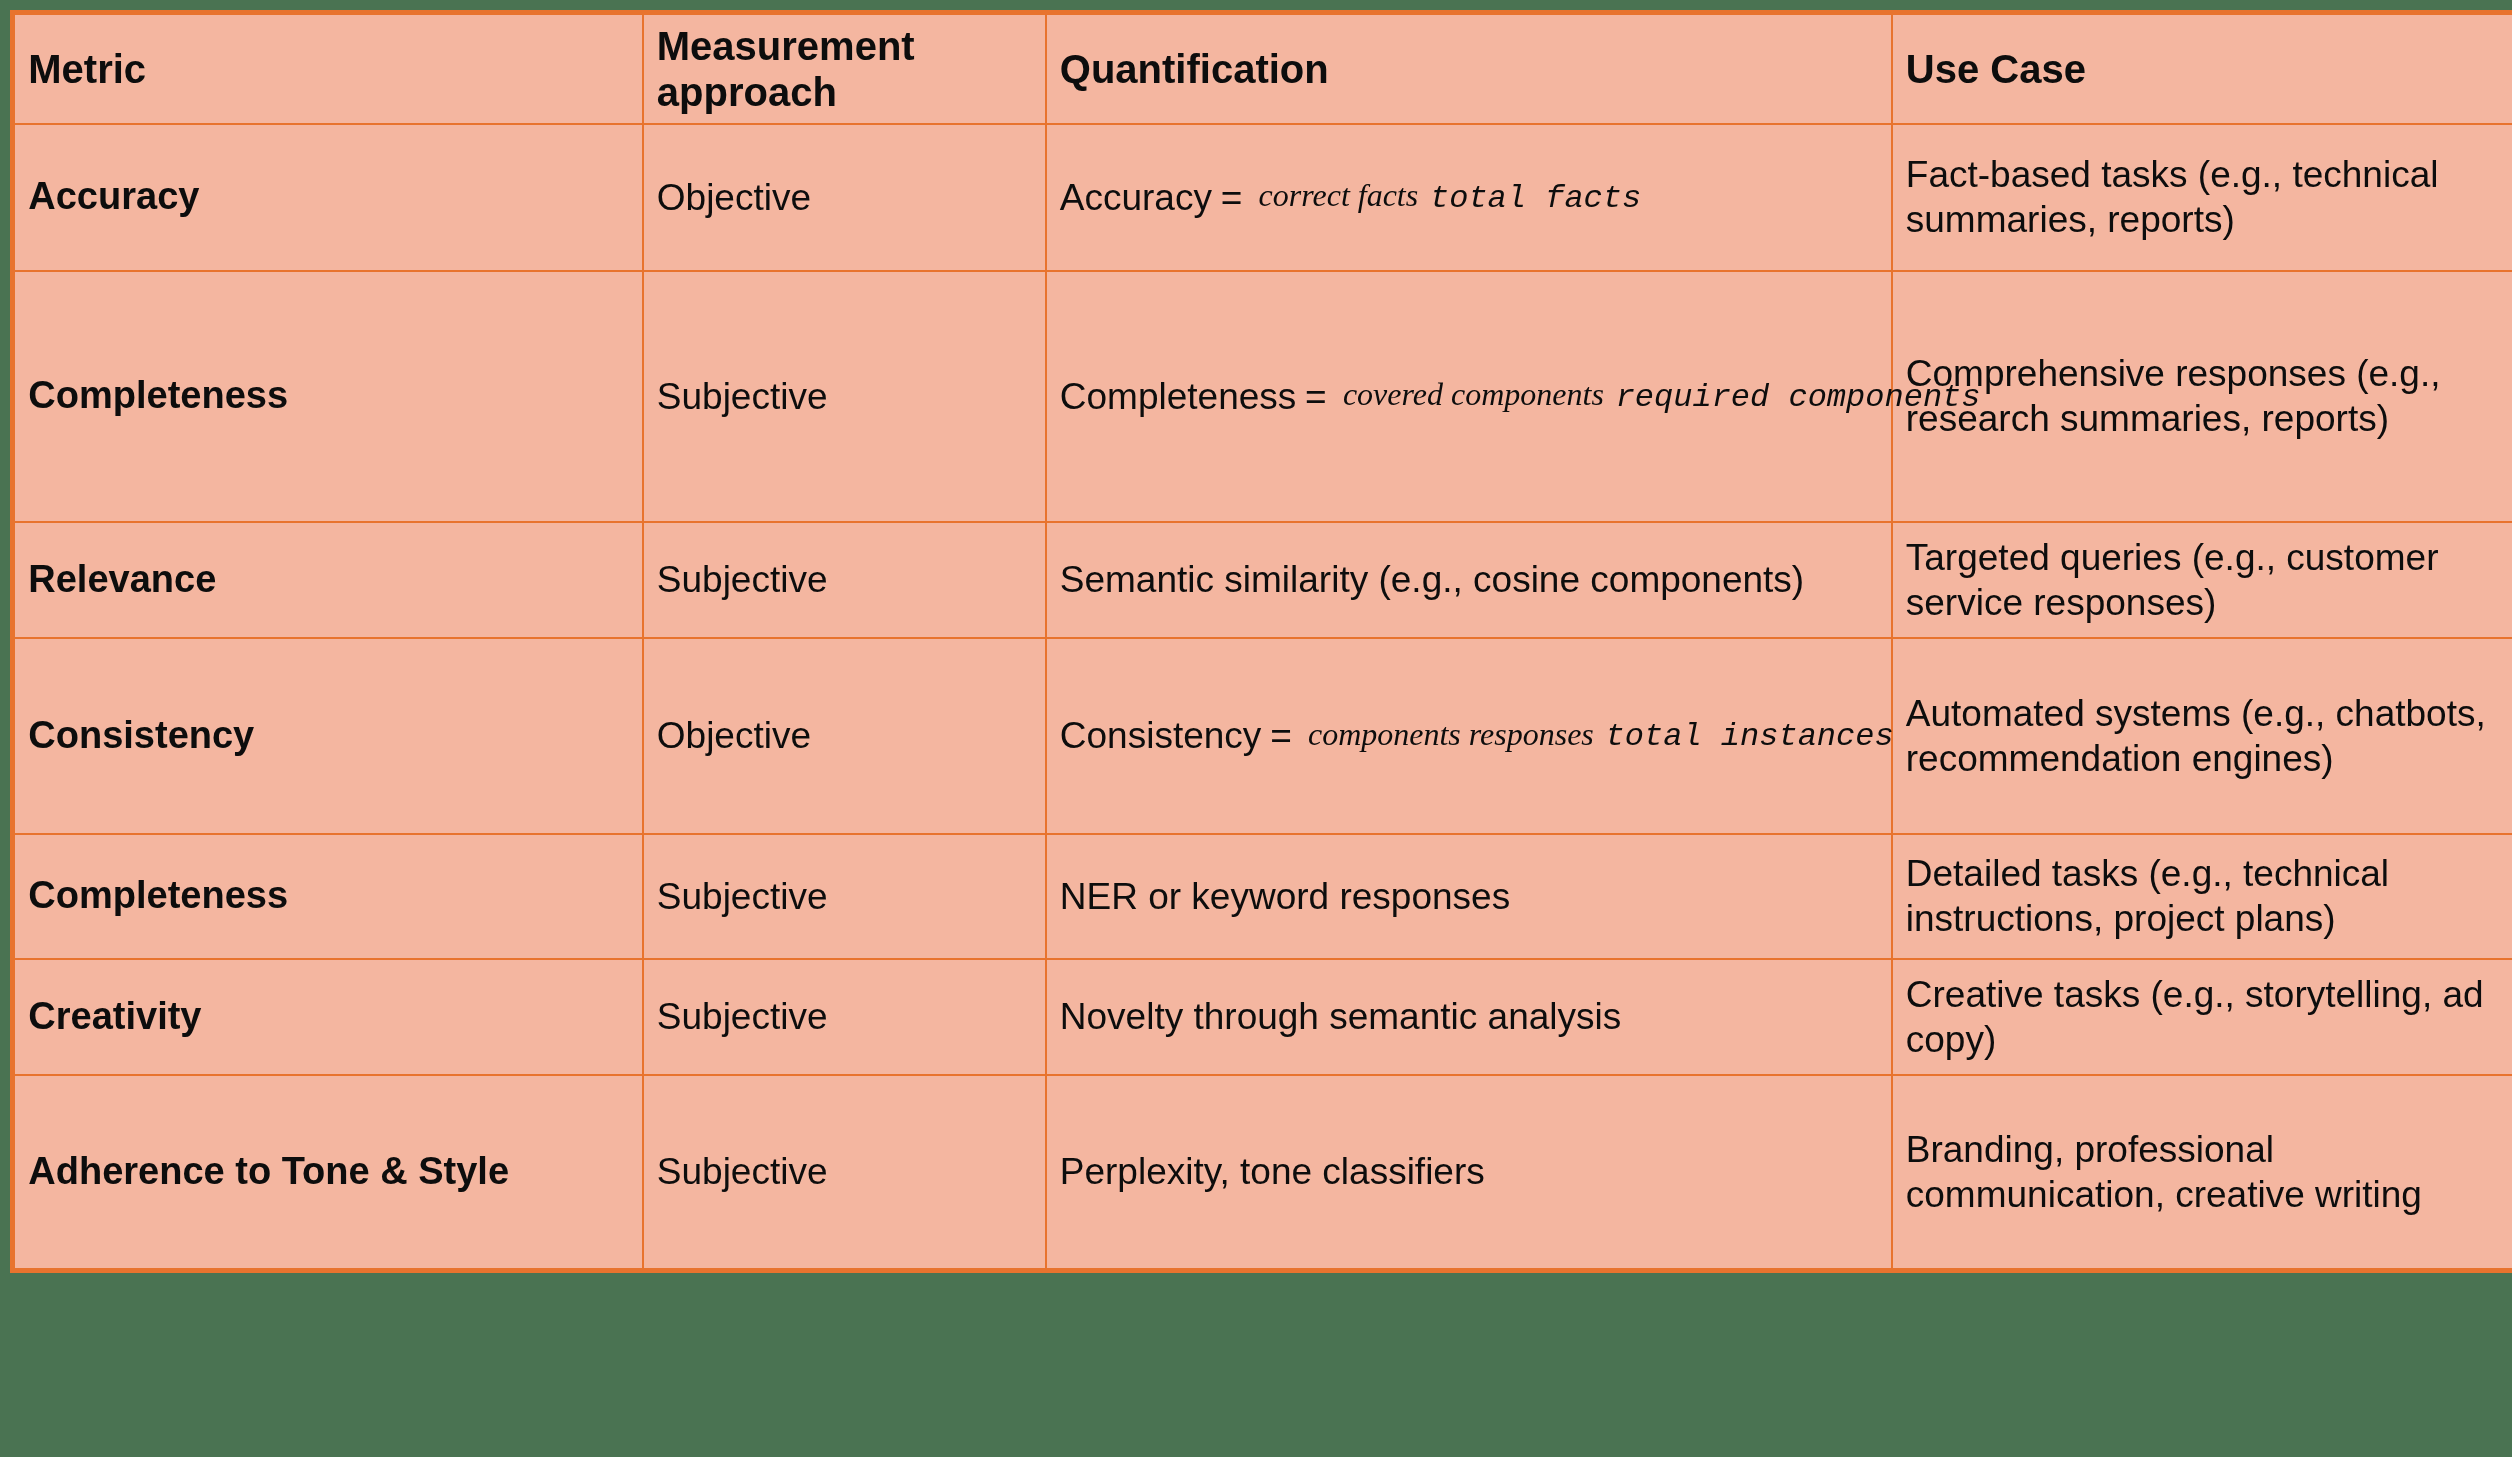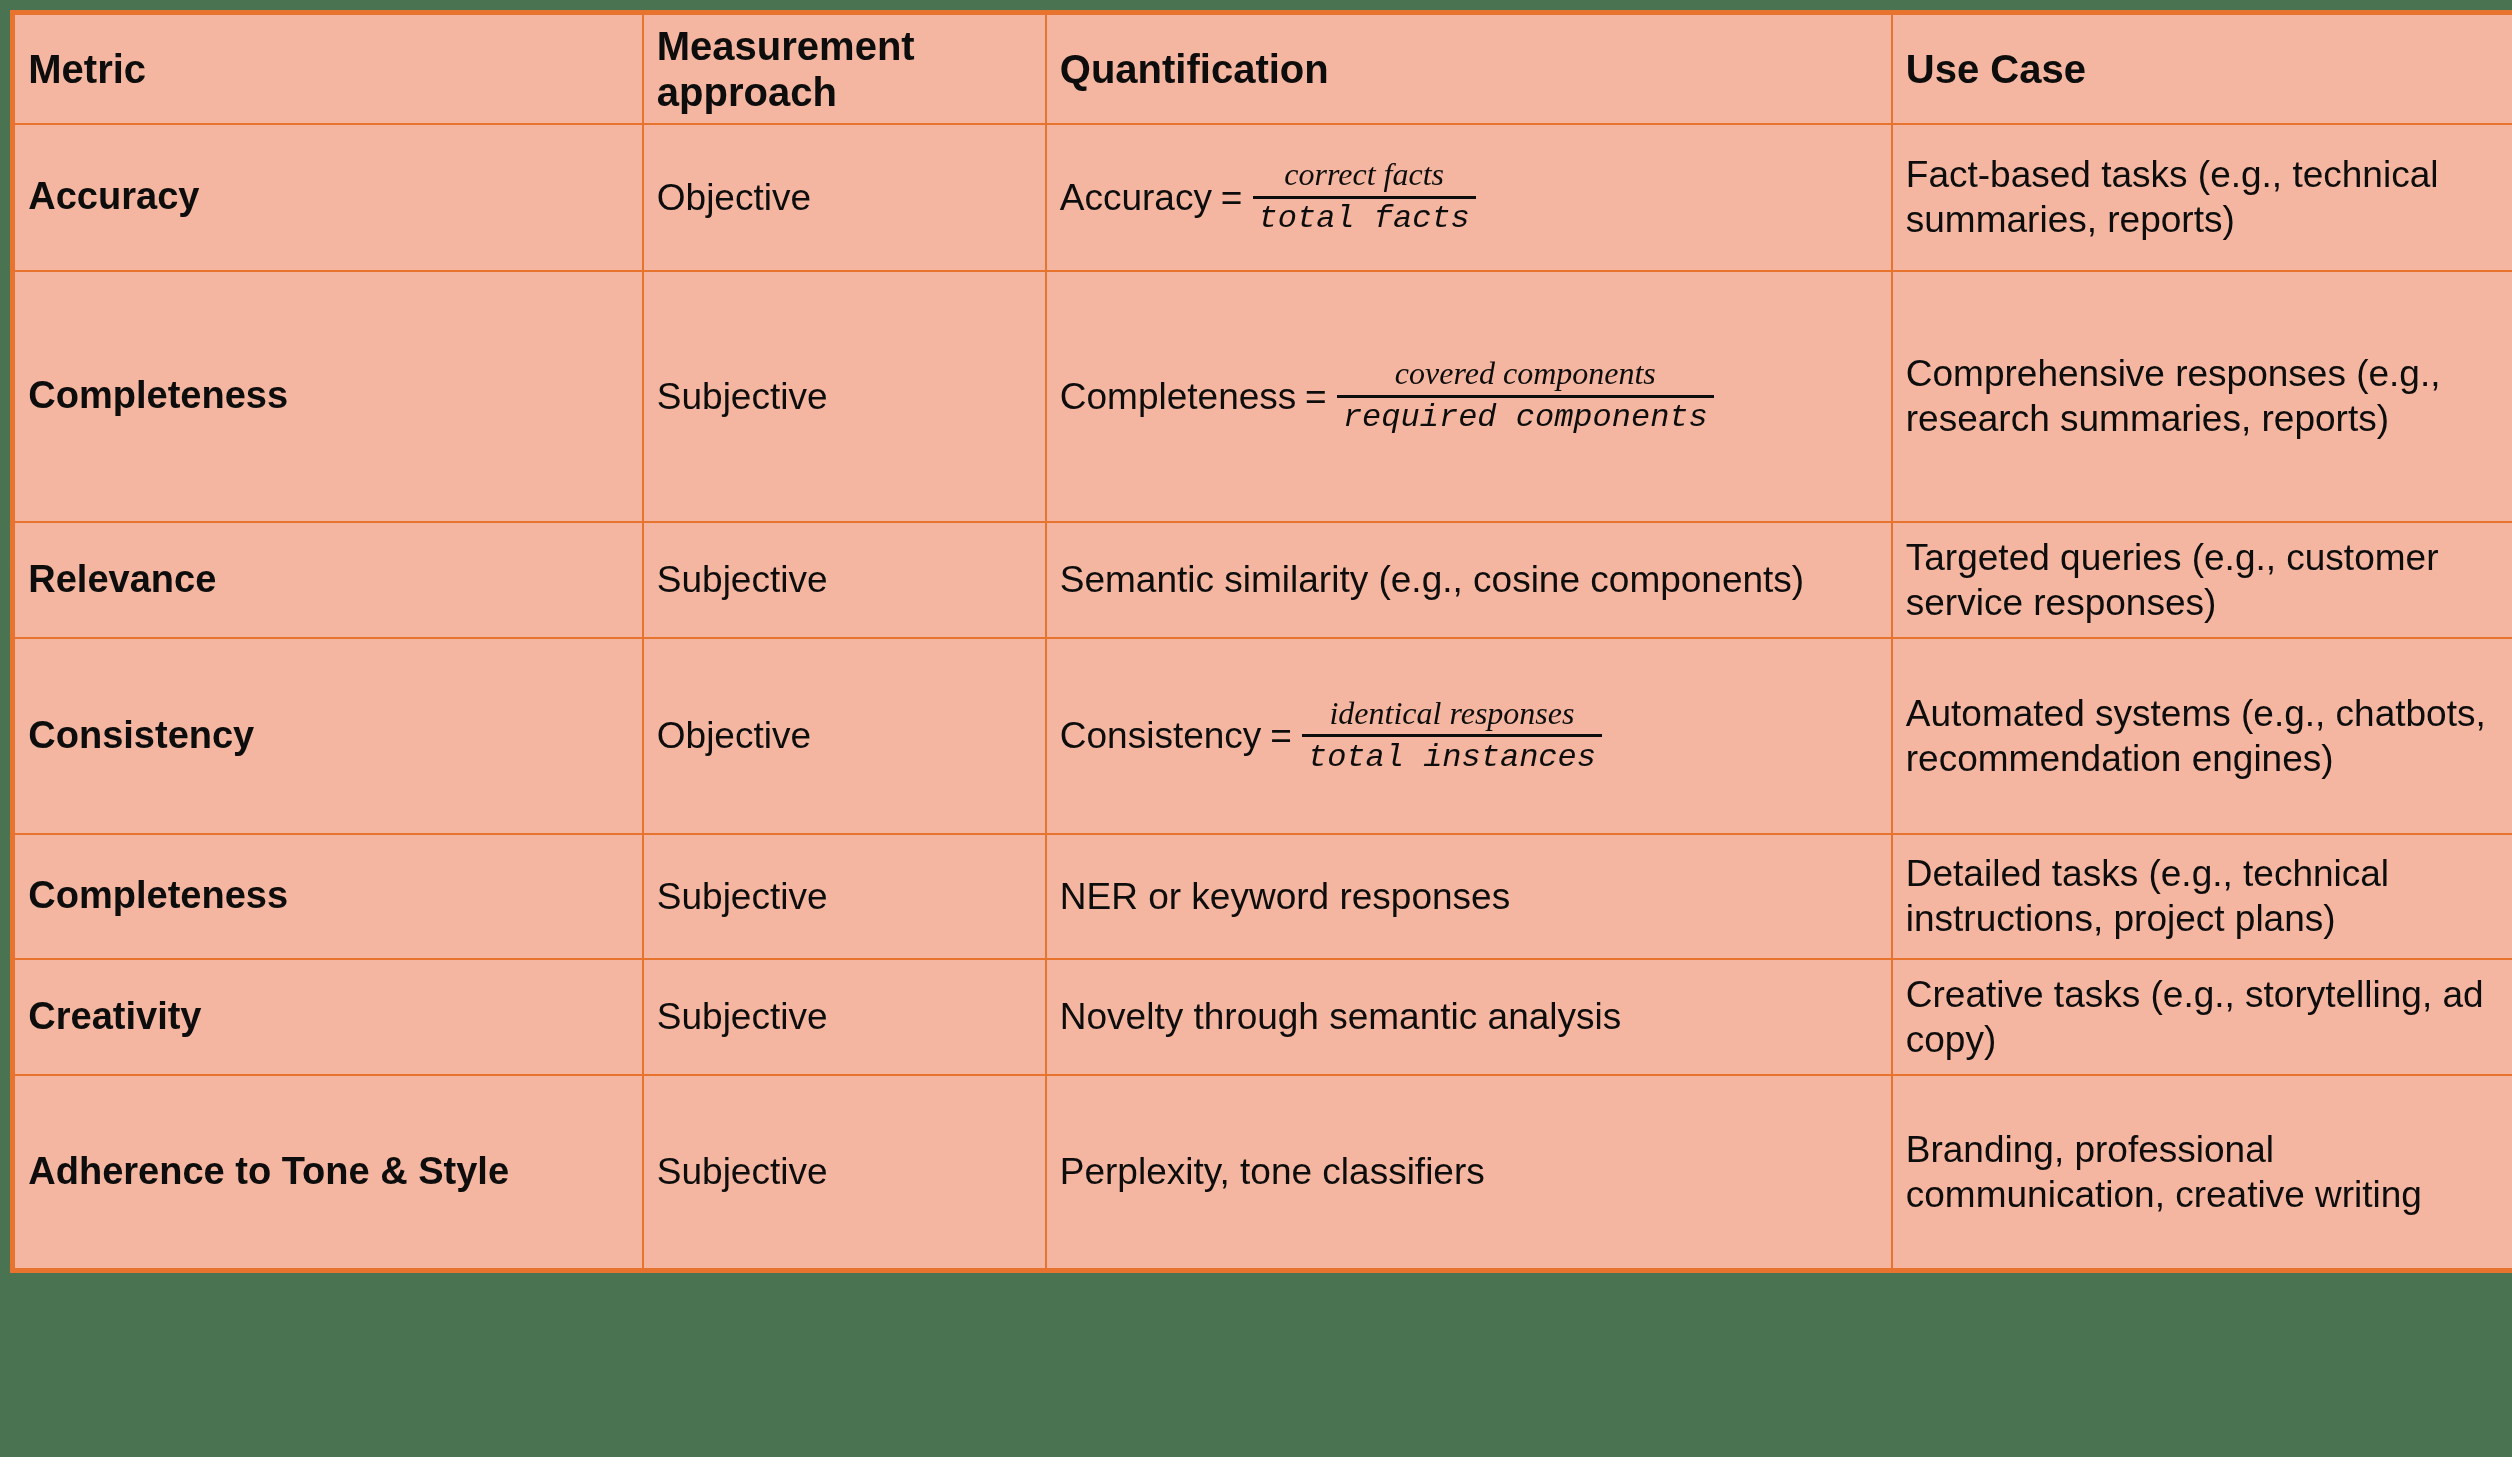--- a/index.html
+++ b/index.html
@@ -84,21 +84,21 @@
   .formula .lhs {
     font-size: 37px;
     font-family: "Liberation Sans", sans-serif;
   }
   .formula .eq {
     font-size: 37px;
     margin: 0 10.3px 0 8.8px;
   }
   .frac {
     display: inline-flex;
-    flex-direction: column;
+    flex-direction: row;
     align-items: center;
     justify-content: center;
     vertical-align: middle;
     font-family: "Liberation Serif", serif;
     font-style: italic;
     font-size: 32px;
     line-height: 1.08;
   }
   .frac .num { padding: 0 5.9px 3.7px 5.9px; }
   .frac .den { padding: 3.7px 5.9px 0 5.9px; font-family: Liberation Mono, monospace; }
@@ -181,21 +181,21 @@
       </tr>
 
       <tr class="r-3">
         <td class="metric-name">Consistency</td>
         <td class="approach-cell">Objective</td>
         <td class="quant-cell">
           <span class="formula">
             <span class="lhs">Consistency</span>
             <span class="eq">=</span>
             <span class="frac">
-              <span class="num">identical responses</span>
+              <span class="num">components responses</span>
               <span class="bar"></span>
               <span class="den">total instances</span>
             </span>
           </span>
         </td>
         <td class="usecase-cell">Automated systems (e.g., chatbots, recommendation engines)</td>
       </tr>
 
       <tr class="r-4">
         <td class="metric-name">Completeness</td>

